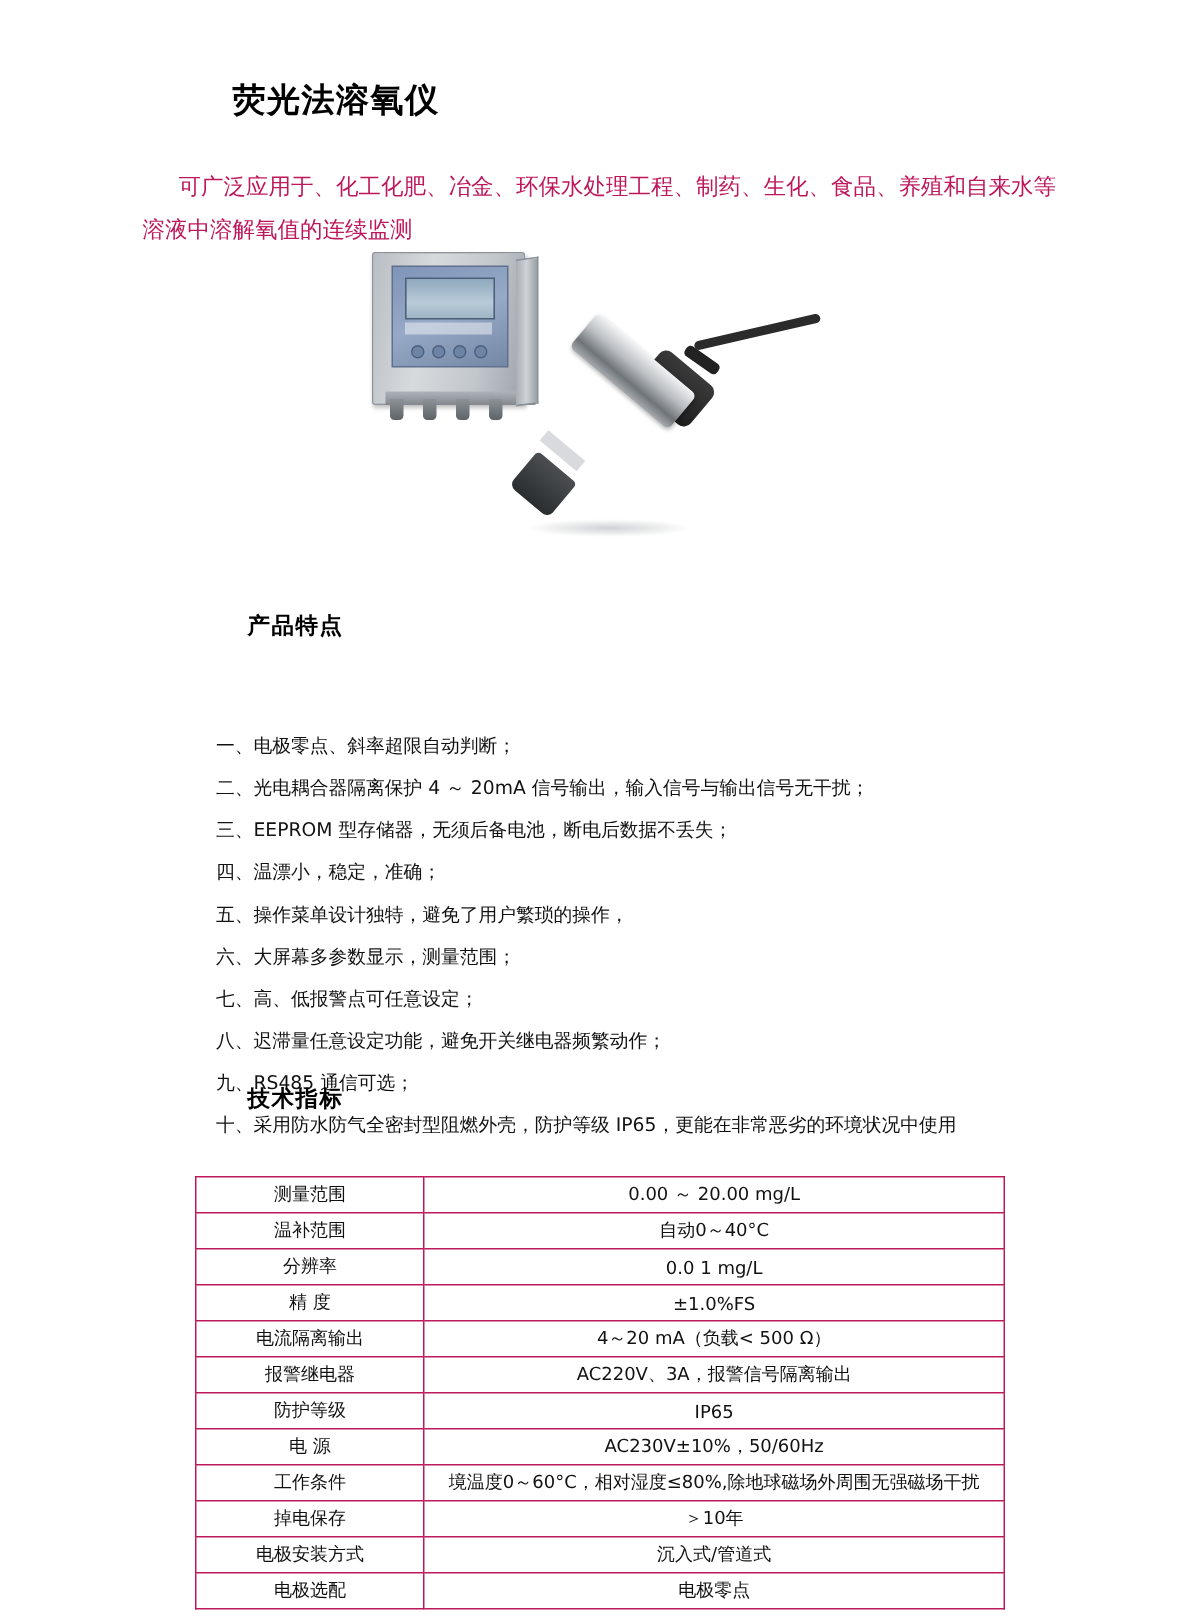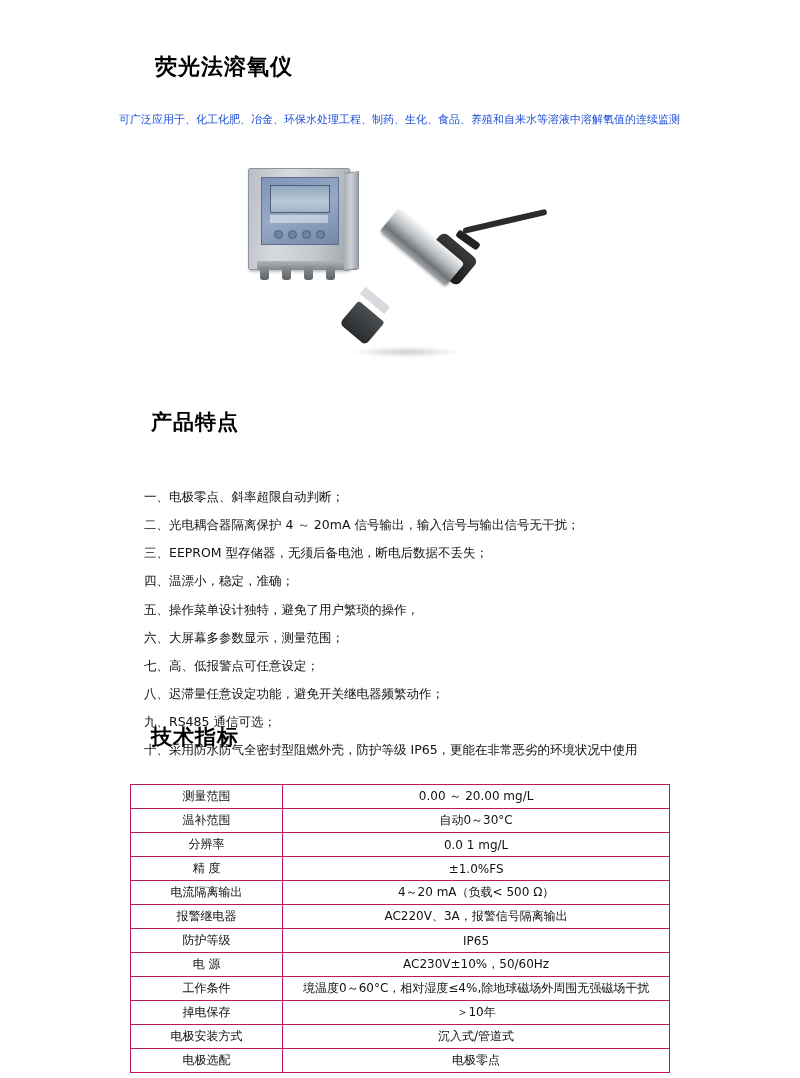--- a/index.html
+++ b/index.html
@@ -28,24 +28,24 @@
     font-size: 22px;
     font-weight: bold;
     letter-spacing: 1px;
     color: #000;
   }
   .intro {
     position: absolute;
     left: 95px;
     top: 110px;
     width: 615px;
-    font-size: 11px;
+    font-size: 15px;
     line-height: 1.9;
     text-indent: 24px;
-    color: #1d4ed8;
+    color: #be185d;
   }
   .product-image-area {
     position: absolute;
     left: 230px;
     top: 168px;
     width: 330px;
     height: 200px;
   }
 
   
@@ -204,22 +204,22 @@
     position: absolute;
     left: 16px;
     top: 126px;
     width: 110px;
     height: 12px;
     background: radial-gradient(ellipse at center, rgba(120,125,130,0.35) 0%, rgba(255,255,255,0) 70%);
   }
 
   .title-section {
     position: absolute;
-    left: 151px;
-    font-size: 21px;
+    left: 165px;
+    font-size: 15px;
     font-weight: bold;
     letter-spacing: 1px;
   }
   #sec-features-title { top: 408px; }
   #sec-spec-title { top: 723px; }
 
   .feature-list {
     position: absolute;
     left: 144px;
     top: 483px;
@@ -311,21 +311,21 @@
   <div class="title-section" id="sec-spec-title">技术指标</div>
 
   <table class="spec">
     <tbody>
       <tr>
         <td class="k">测量范围</td>
         <td class="v">0.00 ～ 20.00 mg/L</td>
       </tr>
       <tr>
         <td class="k">温补范围</td>
-        <td class="v">自动0～30°C</td>
+        <td class="v">自动0～40°C</td>
       </tr>
       <tr>
         <td class="k">分辨率</td>
         <td class="v">0.0 1 mg/L</td>
       </tr>
       <tr>
         <td class="k">精 度</td>
         <td class="v">±1.0%FS</td>
       </tr>
       <tr>
@@ -339,21 +339,21 @@
       <tr>
         <td class="k">防护等级</td>
         <td class="v">IP65</td>
       </tr>
       <tr>
         <td class="k">电 源</td>
         <td class="v">AC230V±10%，50/60Hz</td>
       </tr>
       <tr>
         <td class="k">工作条件</td>
-        <td class="v">境温度0～60°C，相对湿度≤4%,除地球磁场外周围无强磁场干扰</td>
+        <td class="v">境温度0～60°C，相对湿度≤80%,除地球磁场外周围无强磁场干扰</td>
       </tr>
       <tr>
         <td class="k">掉电保存</td>
         <td class="v">＞10年</td>
       </tr>
       <tr>
         <td class="k">电极安装方式</td>
         <td class="v">沉入式/管道式</td>
       </tr>
       <tr>

